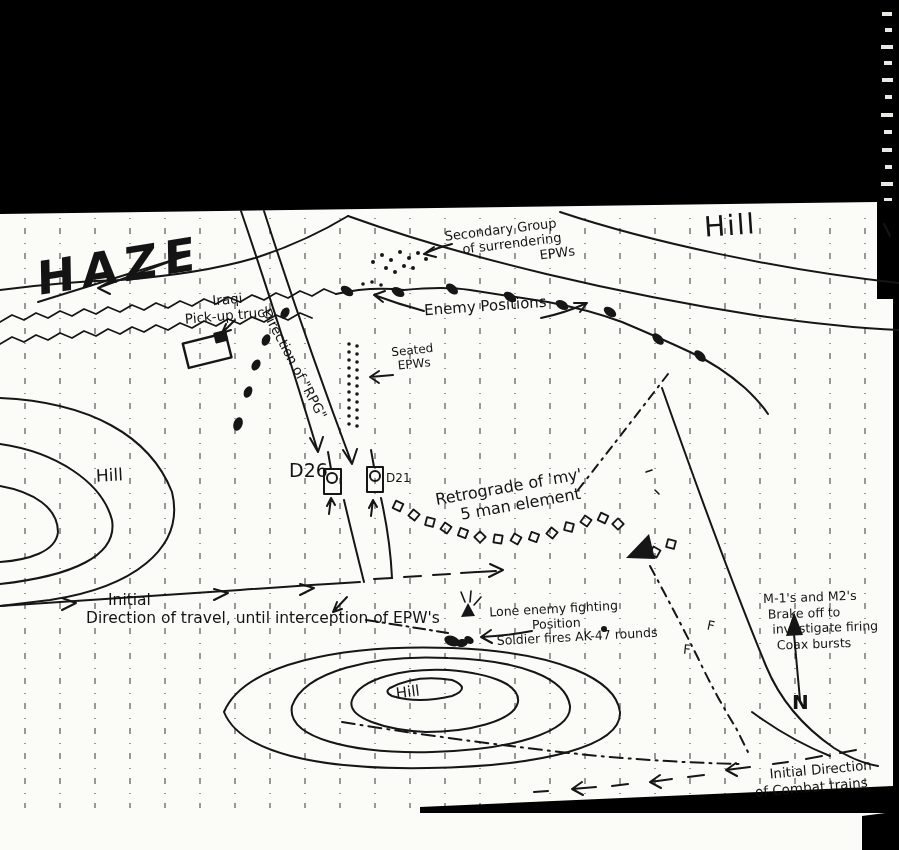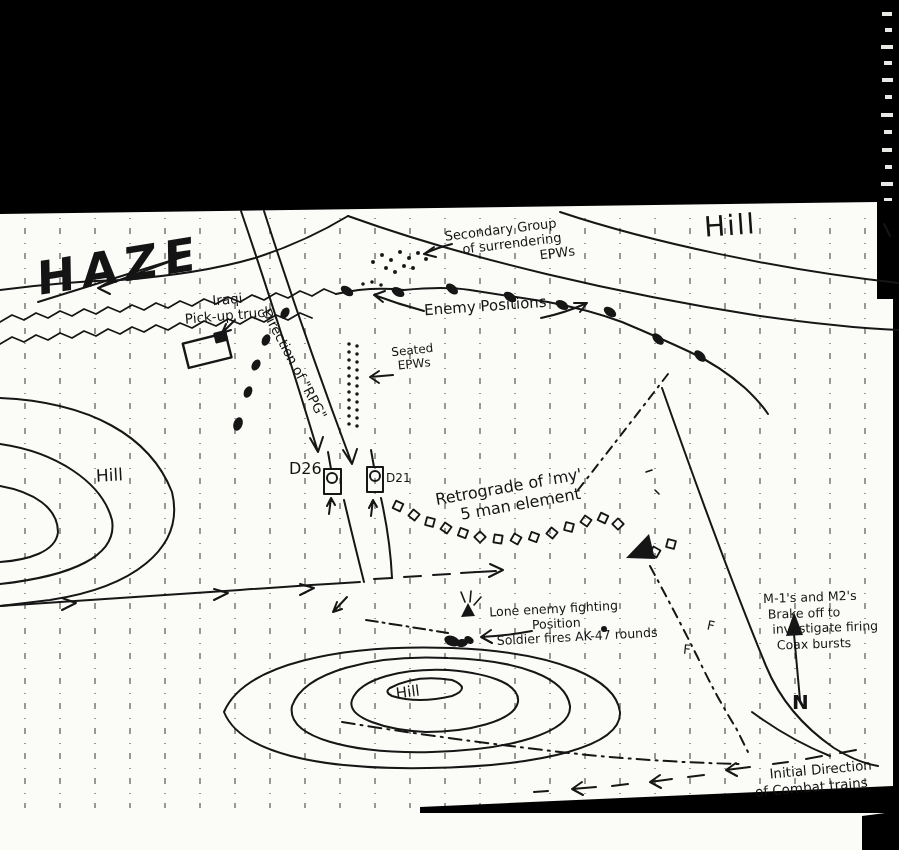--- a/index.html
+++ b/index.html
@@ -13,21 +13,21 @@
   .l-hill-n{left:704px;top:210px;font-size:28px;letter-spacing:2px;transform:rotate(-4deg);}
   .l-hill-w{left:96px;top:466px;font-size:17px;transform:rotate(-3deg);}
   .l-hill-s{left:396px;top:684px;font-size:15px;transform:rotate(-7deg);}
   .l-truck{left:172px;top:292px;font-size:13.5px;transform:rotate(-5deg);text-align:center;width:112px;}
   .l-rpg{left:272px;top:306px;font-size:13.5px;transform:rotate(62deg);transform-origin:0 0;}
   .l-secondary{left:446px;top:221px;font-size:13px;transform:rotate(-7deg);line-height:15px;}
   .l-secondary .i1{margin-left:16px;} .l-secondary .i2{margin-left:92px;}
   .l-enemy{left:424px;top:298px;font-size:15px;transform:rotate(-4deg);}
   .l-seated{left:392px;top:343px;font-size:12px;transform:rotate(-6deg);line-height:14px;}
   .l-seated .i1{margin-left:5px;}
-  .l-d26{left:289px;top:460px;font-size:16px;}
+  .l-d26{left:289px;top:460px;font-size:19px;}
   .l-d21{left:386px;top:472px;font-size:12px;}
   .l-retro{left:436px;top:477px;font-size:16px;transform:rotate(-10deg);line-height:19px;}
   .l-retro .i1{margin-left:22px;}
   .l-travel{left:86px;top:591px;font-size:15.5px;line-height:18px;}
   .l-travel .i0{margin-left:22px;}
   .l-lone{left:490px;top:601px;font-size:12.5px;transform:rotate(-3deg);line-height:14.5px;}
   .l-lone .i1{margin-left:42px;} .l-lone .i2{margin-left:6px;}
   .l-armor{left:764px;top:589px;font-size:12.5px;transform:rotate(-2deg);line-height:15.5px;}
   .l-armor .i1{margin-left:4px;} .l-armor .i2{margin-left:8px;} .l-armor .i3{margin-left:12px;}
   .l-north{left:792px;top:691px;font-size:20px;font-weight:bold;}
@@ -313,20 +313,24 @@
 </div>
 
 <div class="lbl l-d26">D26</div>
 <div class="lbl l-d21">D21</div>
 
 <div class="lbl l-retro">
   <div>Retrograde of 'my'</div>
   <div class="i1">5 man element</div>
 </div>
 
+<div class="lbl l-travel">
+  <div class="i0">Initial</div>
+  <div>Direction of travel, until interception of EPW's</div>
+</div>
 
 <div class="lbl l-lone">
   <div>Lone enemy fighting</div>
   <div class="i1">Position</div>
   <div class="i2">Soldier fires AK-47 rounds</div>
 </div>
 
 <div class="lbl l-armor">
   <div>M-1's and M2's</div>
   <div class="i1">Brake off to</div>

